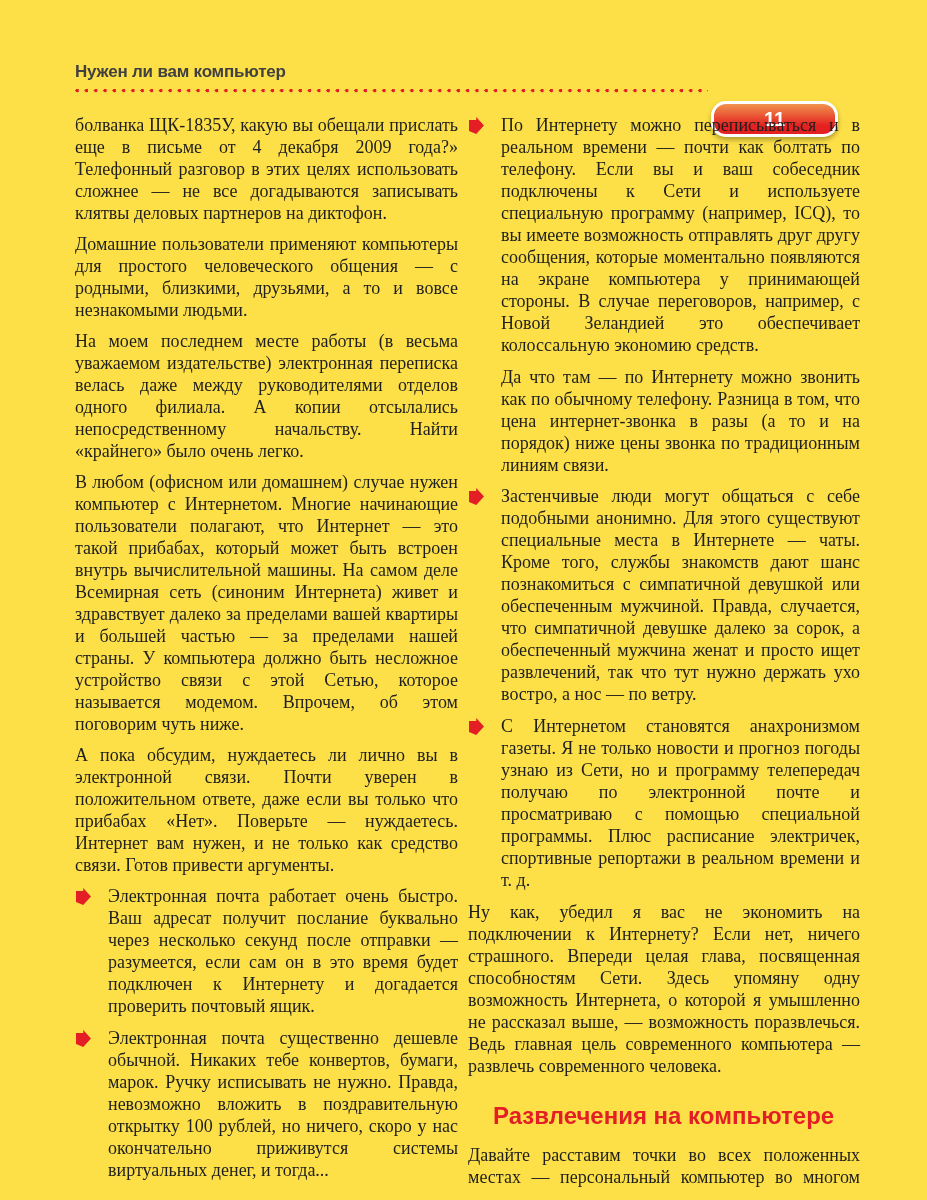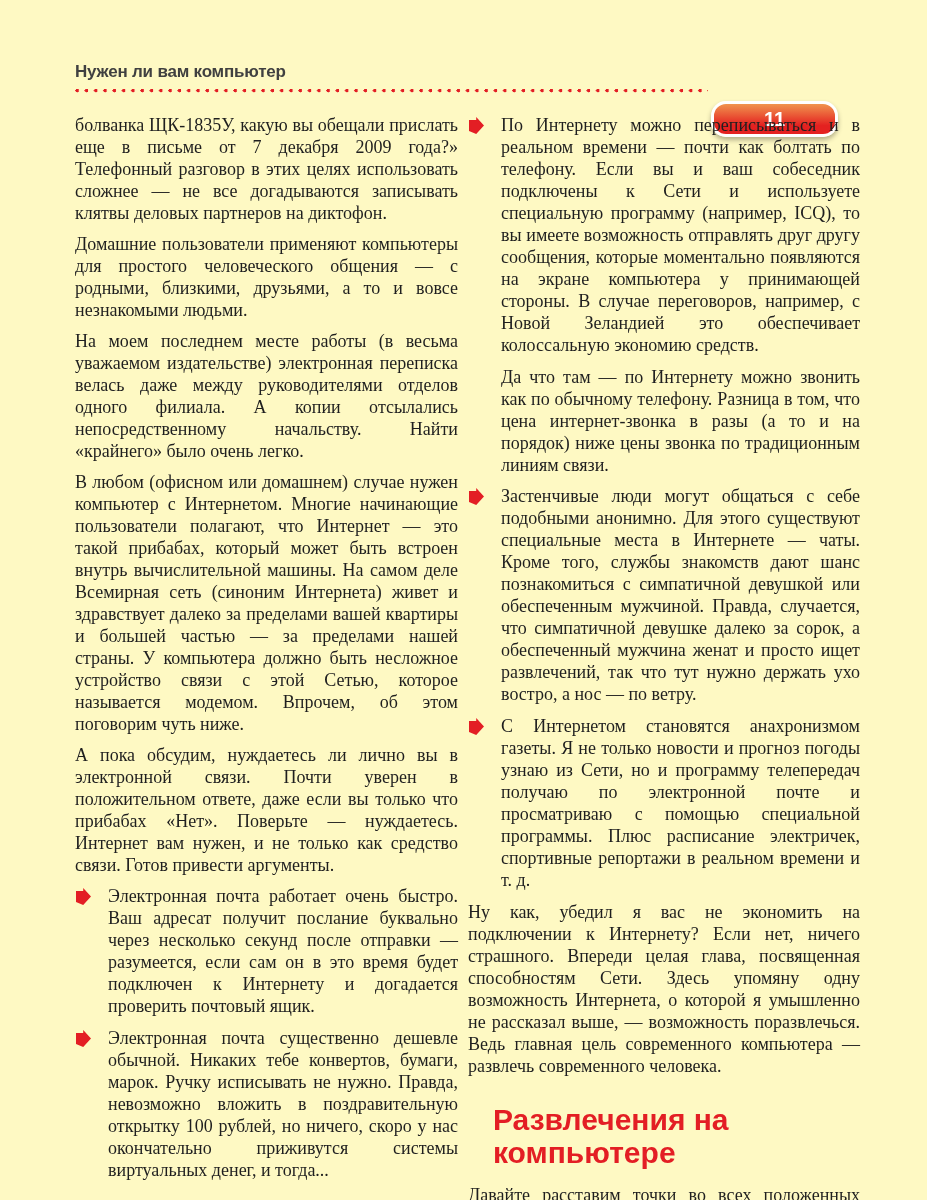--- a/index.html
+++ b/index.html
@@ -1,19 +1,19 @@
 <!DOCTYPE html>
 <html lang="ru" style="--accent-red: #e31e24; --badge-top: #f0944e; --badge-bottom: #e42120; --header-text: #404040; --body-text: #1f1f1f;"><head>
 <meta charset="utf-8">
 <style>
   html,body{margin:0;padding:0;background:#ffffff;}
   .page{
     position:relative;
     width:927px;height:1200px;
-    background:#fef9c3;
+    background:#fde047;
     overflow:hidden;
     font-family:"Liberation Serif", serif;
     color:var(--body-text, #1f1f1f);
   }
   
   .running-title{
     position:absolute;left:75px;top:62px;
     font-family:"Liberation Sans", sans-serif;
     font-size:17px;font-weight:700;letter-spacing:-0.2px;
     color:var(--header-text,#404040);
@@ -44,39 +44,39 @@
   .bullet{position:relative;padding-left:33px;margin:0 0 10px 0;}
   .bullet .btext{margin:0;}
   .arrow-icon{
     position:absolute;left:1px;top:3px;width:15px;height:17px;
     background:var(--accent-red,#e31e24);
     clip-path:polygon(0 18%,48% 18%,48% 0,100% 50%,48% 100%,0 82%);
   }
   .section-heading{
     margin:26px 0 15px 0;padding-left:25px;
     font-family:"Liberation Sans", sans-serif;
-    font-size:30px;font-weight:700;line-height:1.1;
+    font-size:24px;font-weight:700;line-height:1.1;
     color:var(--accent-red,#e31e24);
     text-align:left;
   }
   .cont{text-align-last:justify;}
 </style>
 </head>
 <body>
 
 <div class="page">
 
   <div class="running-title">Нужен ли вам компьютер</div>
   <div class="dotted-rule"></div>
   <div class="page-badge">
     <span>11</span>
   </div>
 
   <div class="col col-left">
-    <p>болванка ЩК-1835У, какую вы обещали прислать еще в письме от 7 декабря 2009 года?» Телефонный разговор в этих целях использовать сложнее — не все догадываются записывать клятвы деловых партнеров на диктофон.</p>
+    <p>болванка ЩК-1835У, какую вы обещали прислать еще в письме от 4 декабря 2009 года?» Телефонный разговор в этих целях использовать сложнее — не все догадываются записывать клятвы деловых партнеров на диктофон.</p>
     <p>Домашние пользователи применяют компьютеры для простого человеческого общения — с родными, близкими, друзьями, а то и вовсе незнакомыми людьми.</p>
     <p>На моем последнем месте работы (в весьма уважаемом издательстве) электронная переписка велась даже между руководителями отделов одного филиала. А копии отсылались непосредственному начальству. Найти «крайнего» было очень легко.</p>
     <p>В любом (офисном или домашнем) случае нужен компьютер с Интернетом. Многие начинающие пользователи полагают, что Интернет — это такой прибабах, который может быть встроен внутрь вычислительной машины. На самом деле Всемирная сеть (синоним Интернета) живет и здравствует далеко за пределами вашей квартиры и большей частью — за пределами нашей страны. У компьютера должно быть несложное устройство связи с этой Сетью, которое называется модемом. Впрочем, об этом поговорим чуть ниже.</p>
     <p>А пока обсудим, нуждаетесь ли лично вы в электронной связи. Почти уверен в положительном ответе, даже если вы только что прибабах «Нет». Поверьте — нуждаетесь. Интернет вам нужен, и не только как средство связи. Готов привести аргументы.</p>
     <div class="bullet">
       <span class="arrow-icon"></span>
       <p class="btext">Электронная почта работает очень быстро. Ваш адресат получит послание буквально через несколько секунд после отправки — разумеется, если сам он в это время будет подключен к Интернету и догадается проверить почтовый ящик.</p>
     </div>
     <div class="bullet">
       <span class="arrow-icon"></span>

